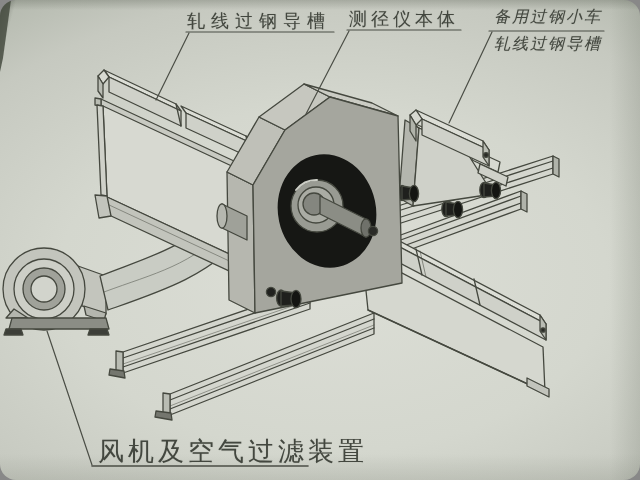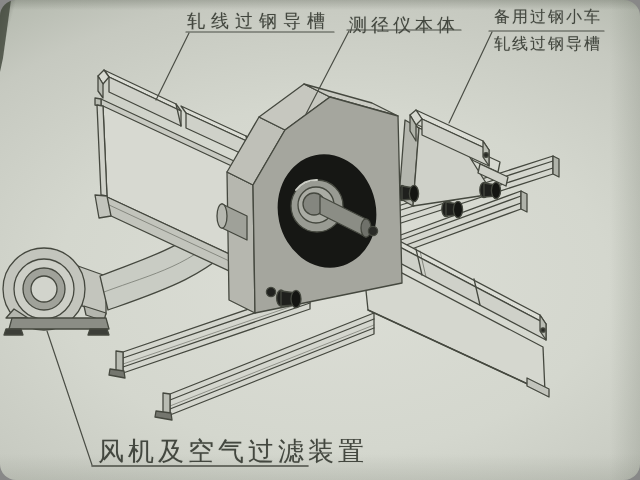--- a/index.html
+++ b/index.html
@@ -11,21 +11,21 @@
       linear-gradient(180deg, rgba(80,86,74,.28) 0px, rgba(80,86,74,0) 10px),
       linear-gradient(0deg, rgba(110,115,103,.18) 0px, rgba(110,115,103,0) 26px),
       linear-gradient(270deg, rgba(110,116,104,.22) 0px, rgba(110,116,104,0) 30px),
       radial-gradient(ellipse 95% 80% at 52% 58%, #dcded6 0%, #d4d7ce 45%, #c6c9c0 74%, #aab0a4 100%);
     border-radius: 16px;
   }
   .lbl{
     position:absolute;color:#43473f;font-size:18px;letter-spacing:6px;
     white-space:nowrap;line-height:20px;text-shadow:0 0 1px rgba(67,71,63,.25);
   }
-  .lbl.small{font-size:16px;letter-spacing:2px;}
+  .lbl.small{font-size:16px;letter-spacing:2px;font-style:italic;}
   .lbl.big{font-size:26px;letter-spacing:4px;}
   .lbl2line div{margin-bottom:7px;}
   svg{position:absolute;left:0;top:0;}
   svg *{vector-effect:non-scaling-stroke;}
 </style>
 </head>
 <body>
 
 <div class="photo">
 
@@ -195,21 +195,21 @@
       <line x1="489" y1="31" x2="604" y2="31"></line>
       <line x1="492" y1="32" x2="449" y2="123"></line>
       <line x1="92" y1="466" x2="308" y2="466" stroke-width="1.6"></line>
       <line x1="47" y1="331" x2="92" y2="465"></line>
     </g>
   </g>
 </svg>
 
 <div class="lbl" style="left:187px;top:11px">轧线过钢导槽</div>
 
-<div class="lbl" style="left:349px;top:15px;letter-spacing:4px">测径仪本体</div>
+<div class="lbl" style="left:349px;top:9px;letter-spacing:4px">测径仪本体</div>
 
 <div class="lbl small lbl2line" style="left:494px;top:7px">
   <div>备用过钢小车</div>
   <div>轧线过钢导槽</div>
 </div>
 
 <div class="lbl big" style="left:98px;top:441px">风机及空气过滤装置</div>
 
 </div>
 

